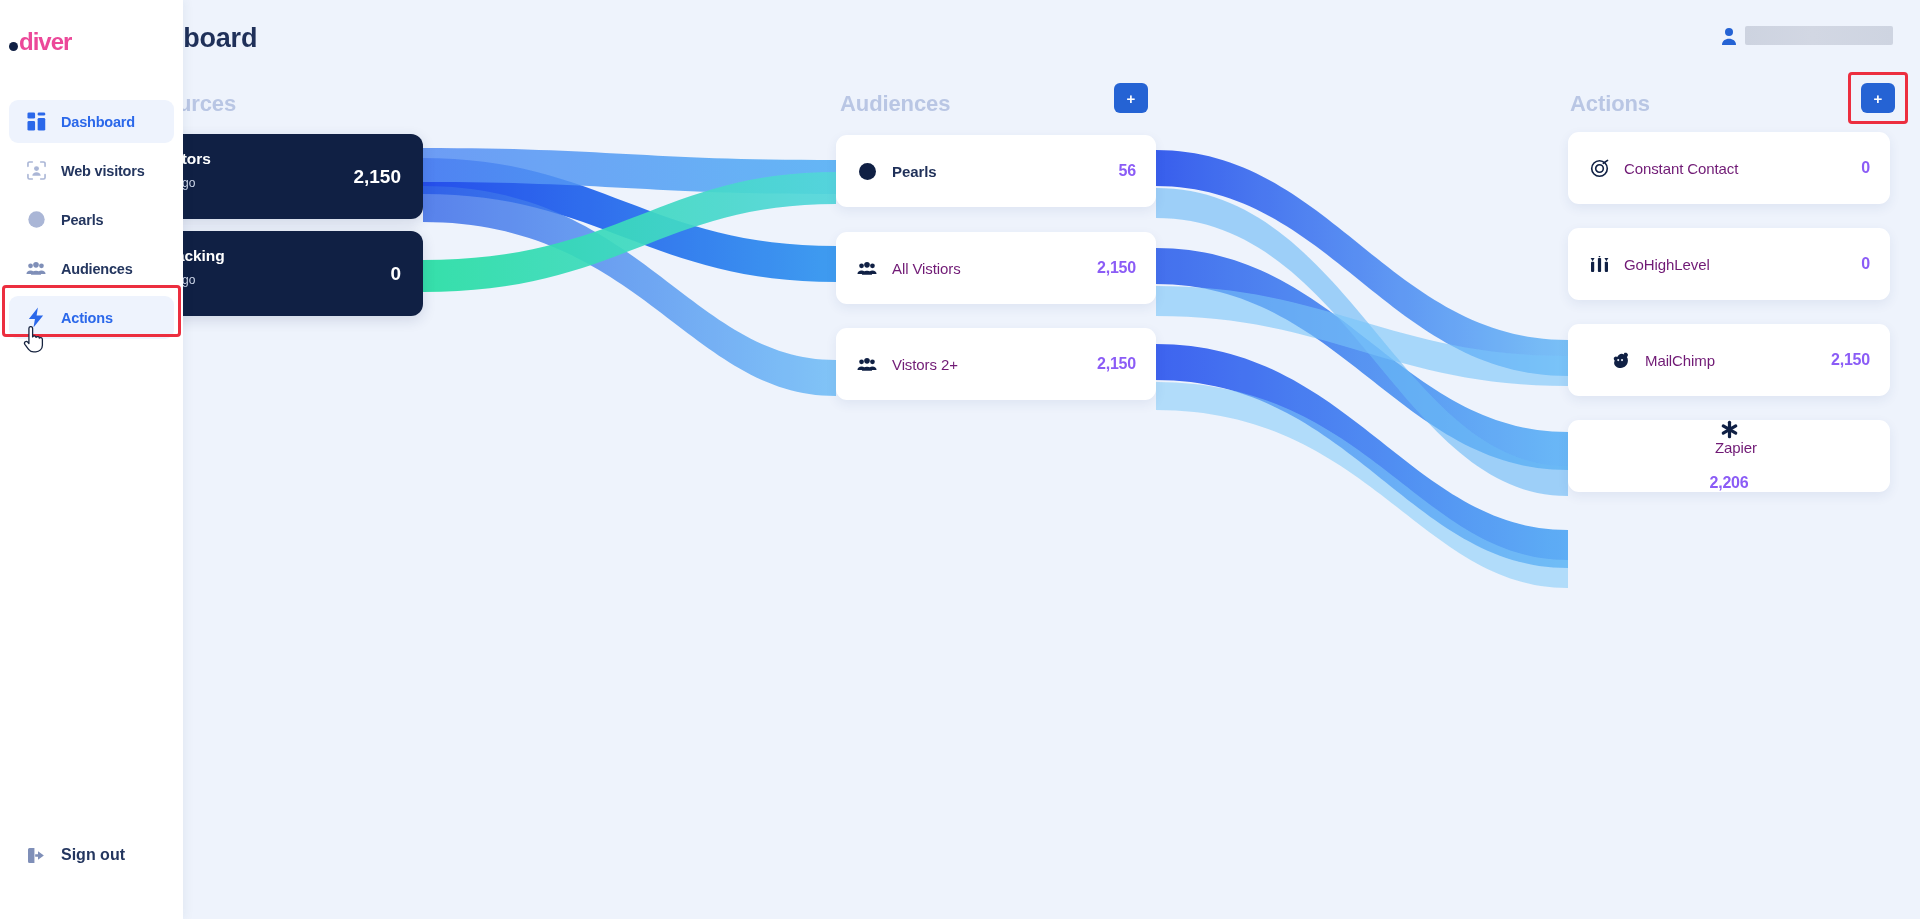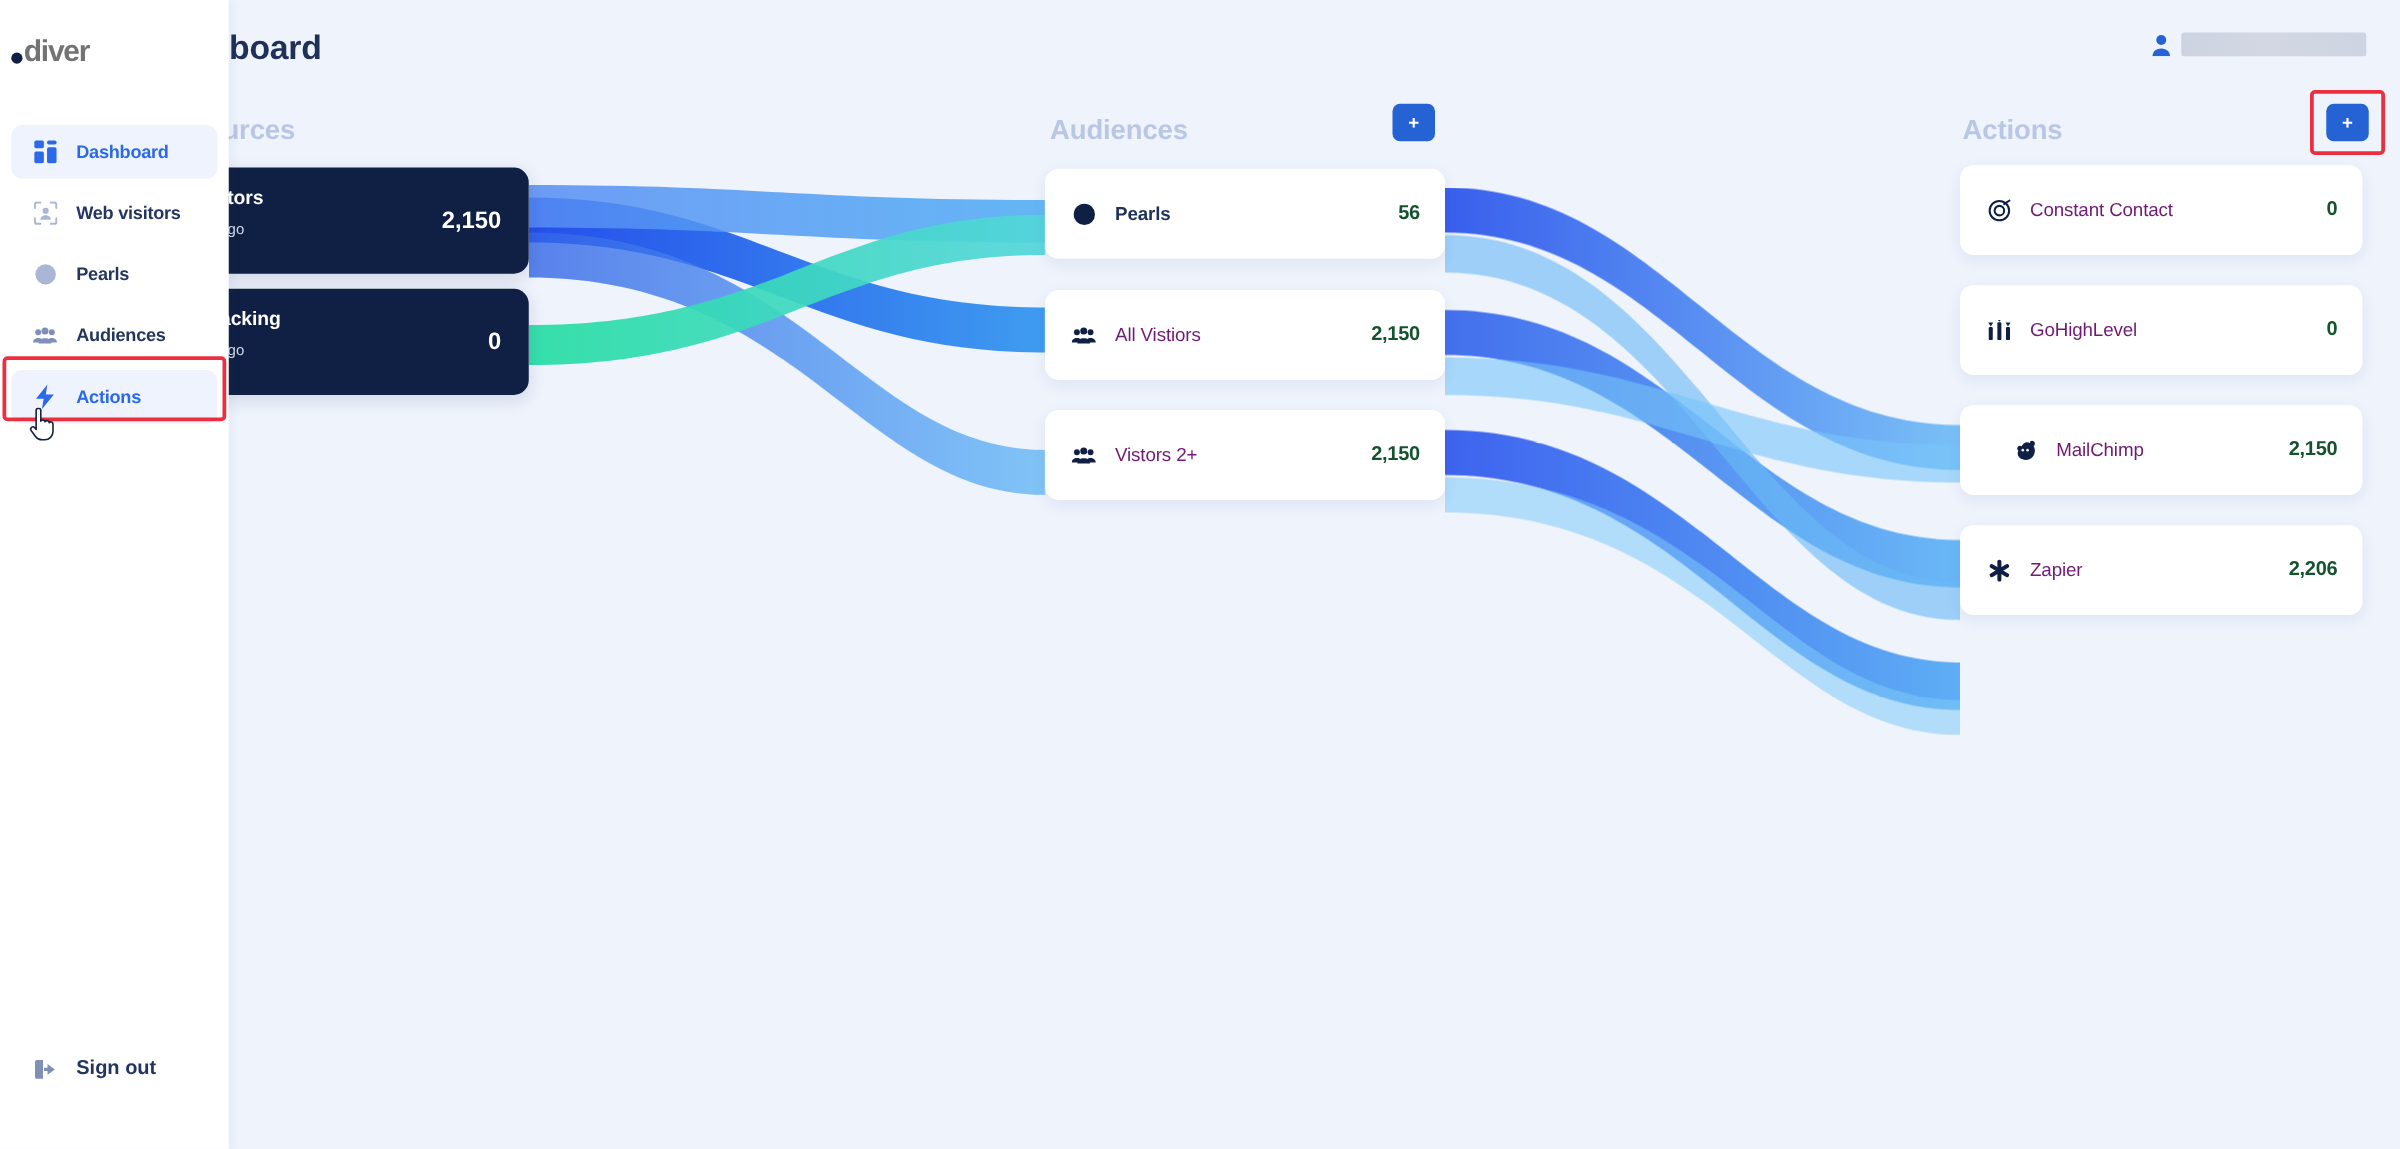--- a/index.html
+++ b/index.html
@@ -160,35 +160,35 @@
   .list-card .lc-label {
     margin-left: 14px;
     font-size: 15px;
     color: #701a75;
     letter-spacing: -0.1px;
     flex: 1 1 auto;
   }
   .list-card .lc-value {
     font-size: 16px;
     font-weight: 700;
-    color: #14532d;
+    color: #8b5cf6;
     letter-spacing: -0.2px;
   }
   .list-card.strong .lc-label { font-weight: 700; color: #1f3059; }
 
   .aud-card { left: 836px; width: 320px; }
   #aud-card-0 { top: 135px; }
   #aud-card-1 { top: 232px; }
   #aud-card-2 { top: 328px; }
 
   .act-card { left: 1568px; width: 322px; }
   #act-card-0 { top: 132px; }
   #act-card-1 { top: 228px; }
   #act-card-2 { top: 324px; padding-left: 41px; }
-  #act-card-3 { top: 420px; }
+  #act-card-3 { top: 420px; flex-direction: column; }
   #act-card-4 { top: 516px; }
 
   .pearl-dot {
     width: 17px; height: 17px; border-radius: 50%; background: #102044;
   }
 
   
   #sidebar {
     position: absolute;
     left: 0; top: 0;
@@ -206,21 +206,21 @@
     display: flex;
     align-items: center;
     font-size: 24px;
     font-weight: 700;
     letter-spacing: -1px;
   }
   #logo .logo-dot {
     width: 9px; height: 9px; border-radius: 50%;
     background: #102044; margin-right: 1px; margin-top: 8px;
   }
-  #logo .logo-text { color: #737373; }
+  #logo .logo-text { color: #ec4899; }
 
   #nav { position: absolute; left: 9px; top: 100px; width: 165px; }
 
   .nav-item {
     display: flex;
     align-items: center;
     height: 43px;
     padding-left: 16px;
     border-radius: 9px;
     margin-bottom: 6px;

